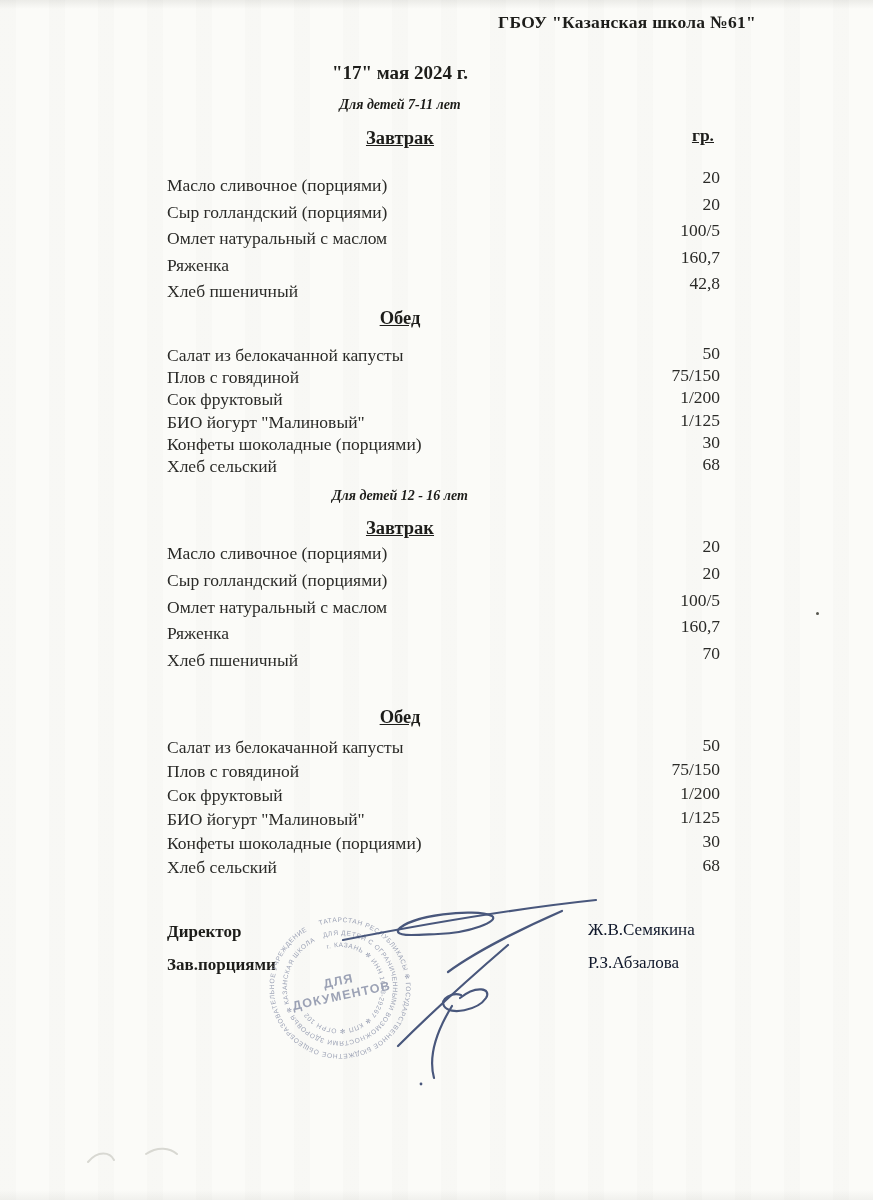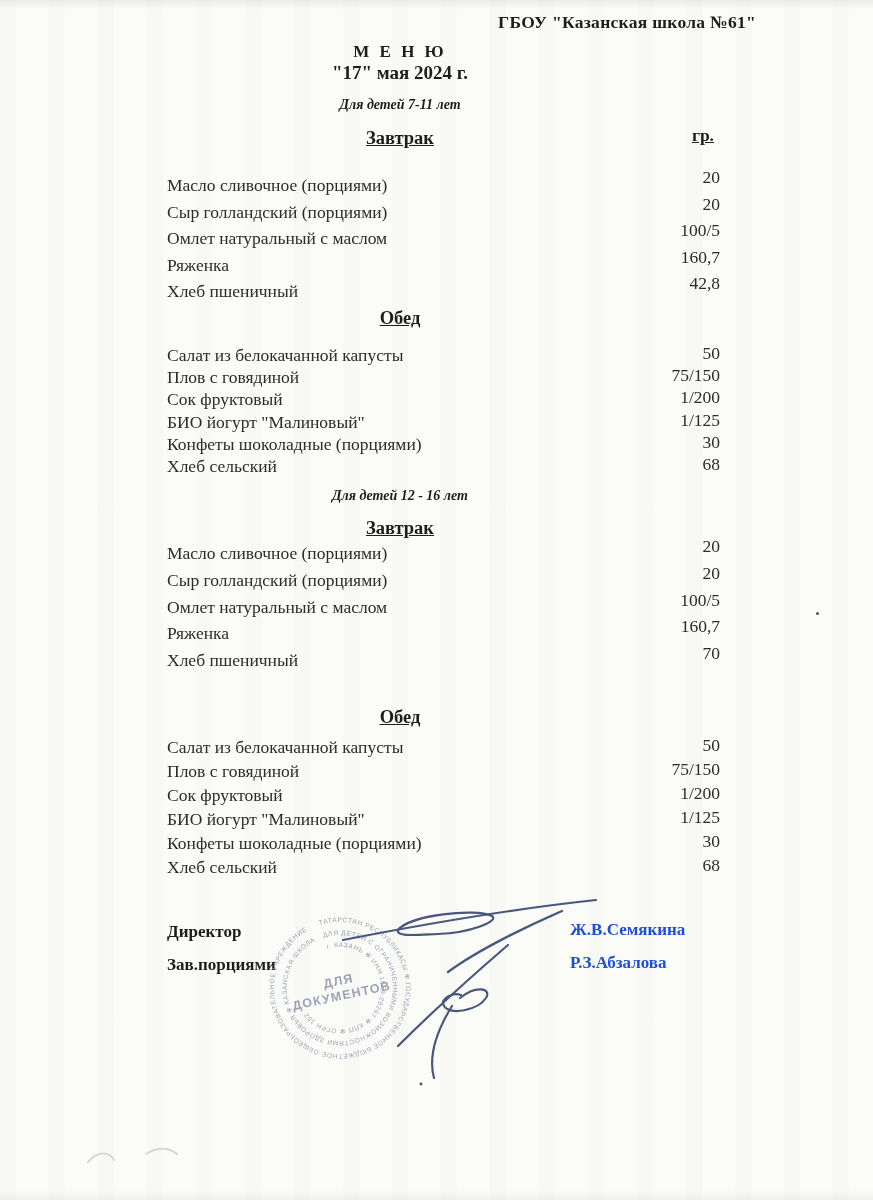--- a/index.html
+++ b/index.html
@@ -22,37 +22,36 @@
   .org-header{left:498px;top:12px;font-size:17.5px;font-weight:bold;color:#1d1d1a;letter-spacing:.3px;}
   .menu-title{left:167px;top:42px;width:466px;text-align:center;font-size:17px;font-weight:bold;letter-spacing:3px;color:#1d1d1a;}
   .date-line{left:167px;top:62px;width:466px;text-align:center;font-size:19px;font-weight:bold;color:#1d1d1a;}
   .grams-header{left:640px;top:125px;width:74px;text-align:right;font-size:17.5px;font-weight:bold;text-decoration:underline;color:#1d1d1a;}
   .group-heading{left:167px;width:466px;text-align:center;font-size:14px;font-weight:bold;font-style:italic;color:#1d1d1a;}
   .meal-heading{left:167px;width:466px;text-align:center;font-size:18.5px;font-weight:bold;text-decoration:underline;color:#1d1d1a;}
   .menu-row{left:167px;width:560px;height:24px;font-size:17.5px;}
   .menu-row .item-name{position:absolute;left:0;top:0;white-space:nowrap;}
   .menu-row .item-grams{position:absolute;left:463px;width:90px;text-align:right;}
   .sig-role{left:167px;font-size:17px;font-weight:bold;color:#1d1d1a;}
-  .sig-name{left:570px;font-size:17px;font-weight:bold;color:#1d4ed8;}
+  .sig-name{left:588px;font-size:17px;font-weight:normal;color:#0f172a;}
   .stamp{left:255px;top:903px;width:170px;height:170px;transform:rotate(-18deg);opacity:.88;}
   .stamp text{fill:#8f96ac;font-family:"Liberation Sans","DejaVu Sans",sans-serif;}
   .ring-text{font-size:6.6px;letter-spacing:.6px;}
   .stamp-center{font-size:12.5px;font-weight:bold;letter-spacing:1.2px;}
   .ink-layer{left:0;top:0;width:873px;height:1200px;pointer-events:none;}
   .speck{left:816px;top:612px;width:3px;height:3px;background:#55554e;border-radius:50%;}
 </style>
 </head>
 <body>
 
 <div class="scan-texture"></div>
 
 <div class="page">
 
   <div class="abs org-header">ГБОУ "Казанская школа №61"</div>
-  <div class="abs menu-title">М Е Н Ю</div>
   <div class="abs date-line">"17" мая 2024 г.</div>
   <div class="abs grams-header">гр.</div>
 
   <div id="menu-sections">
       <div class="abs group-heading" style="top: 97px;">Для детей 7-11 лет</div>
       <div class="abs meal-heading" style="top: 128px;">Завтрак</div>
       <div class="abs menu-row" style="top: 175px;">
         <span class="item-name">Масло сливочное (порциями)</span>
         <span class="item-grams" style="top: -8px;">20</span>
       </div>

